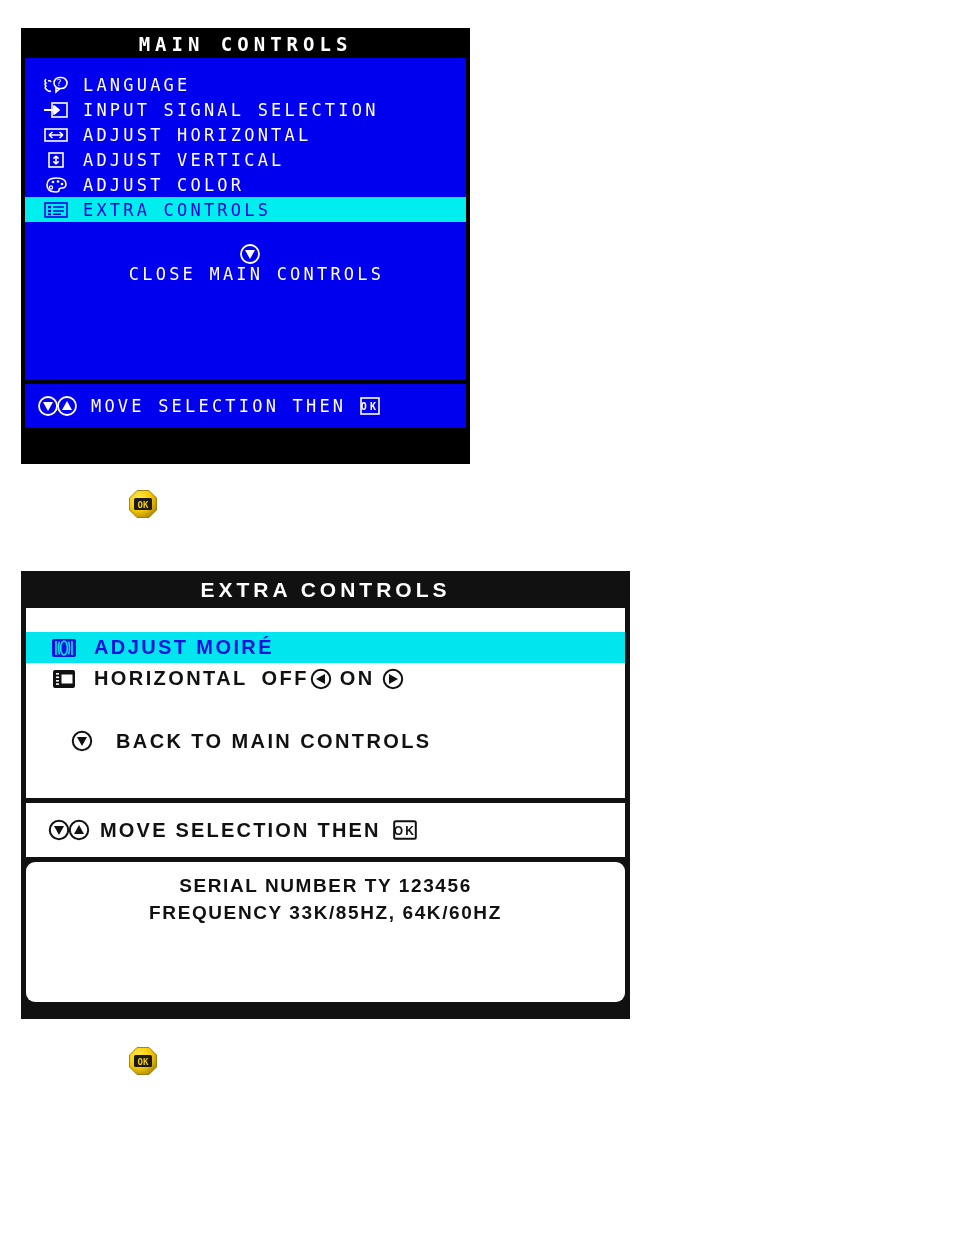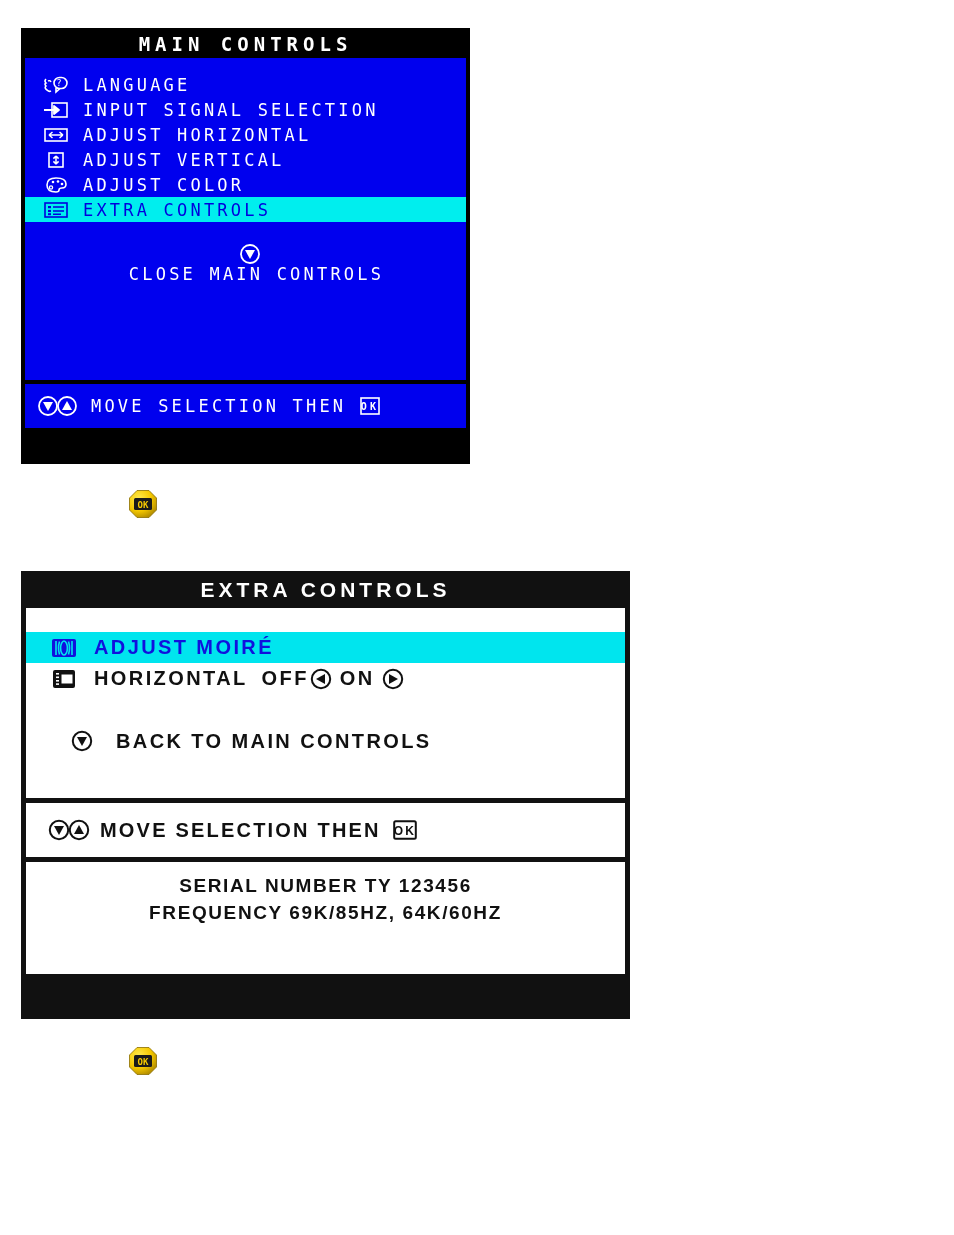--- a/index.html
+++ b/index.html
@@ -109,21 +109,21 @@
     font-size:21px;font-weight:bold;letter-spacing:4px;
   }
   .osd-extra .sect{
     background:#ffffff;
     margin:1px 3px;
     box-sizing:border-box;
   }
   .osd-extra .sect-a{height:190px;padding-top:24px;}
   .osd-extra .divider{height:3px;background:#111111;}
   .osd-extra .sect-b{height:54px;display:flex;align-items:center;}
-  .osd-extra .sect-c{height:112px;padding-top:10px;}
+  .osd-extra .sect-c{height:140px;padding-top:10px;border-radius:9px;}
 
   .e-row{
     display:flex;align-items:center;
     height:31px;
     padding-left:24px;
     color:#111111;
     font-size:20px;font-weight:bold;letter-spacing:2.4px;
     white-space:nowrap;
   }
   .e-row.selected{background:#00e5ee;color:#1111dd;}
@@ -369,21 +369,21 @@
           <text x="12" y="14.5" font-family="Liberation Sans, sans-serif" font-size="12" font-weight="bold" fill="#111" text-anchor="middle">OK</text>
         </svg>
       </span>
     </div>
   </div>
 
   <div class="divider"></div>
 
   <div class="sect sect-c">
     <div class="info-line">SERIAL NUMBER TY 123456</div>
-    <div class="info-line">FREQUENCY 69K/85HZ, 64K/60HZ</div>
+    <div class="info-line">FREQUENCY 33K/85HZ, 64K/60HZ</div>
   </div>
 </div>
 
 <div class="okbtn okbtn-2">
   <svg width="30" height="30" viewBox="0 0 30 30">
     <defs>
       <radialGradient id="gold2" cx="35%" cy="30%" r="75%">
         <stop offset="0%" stop-color="#ffe94d"></stop>
         <stop offset="60%" stop-color="#f5c800"></stop>
         <stop offset="100%" stop-color="#b38d00"></stop>

